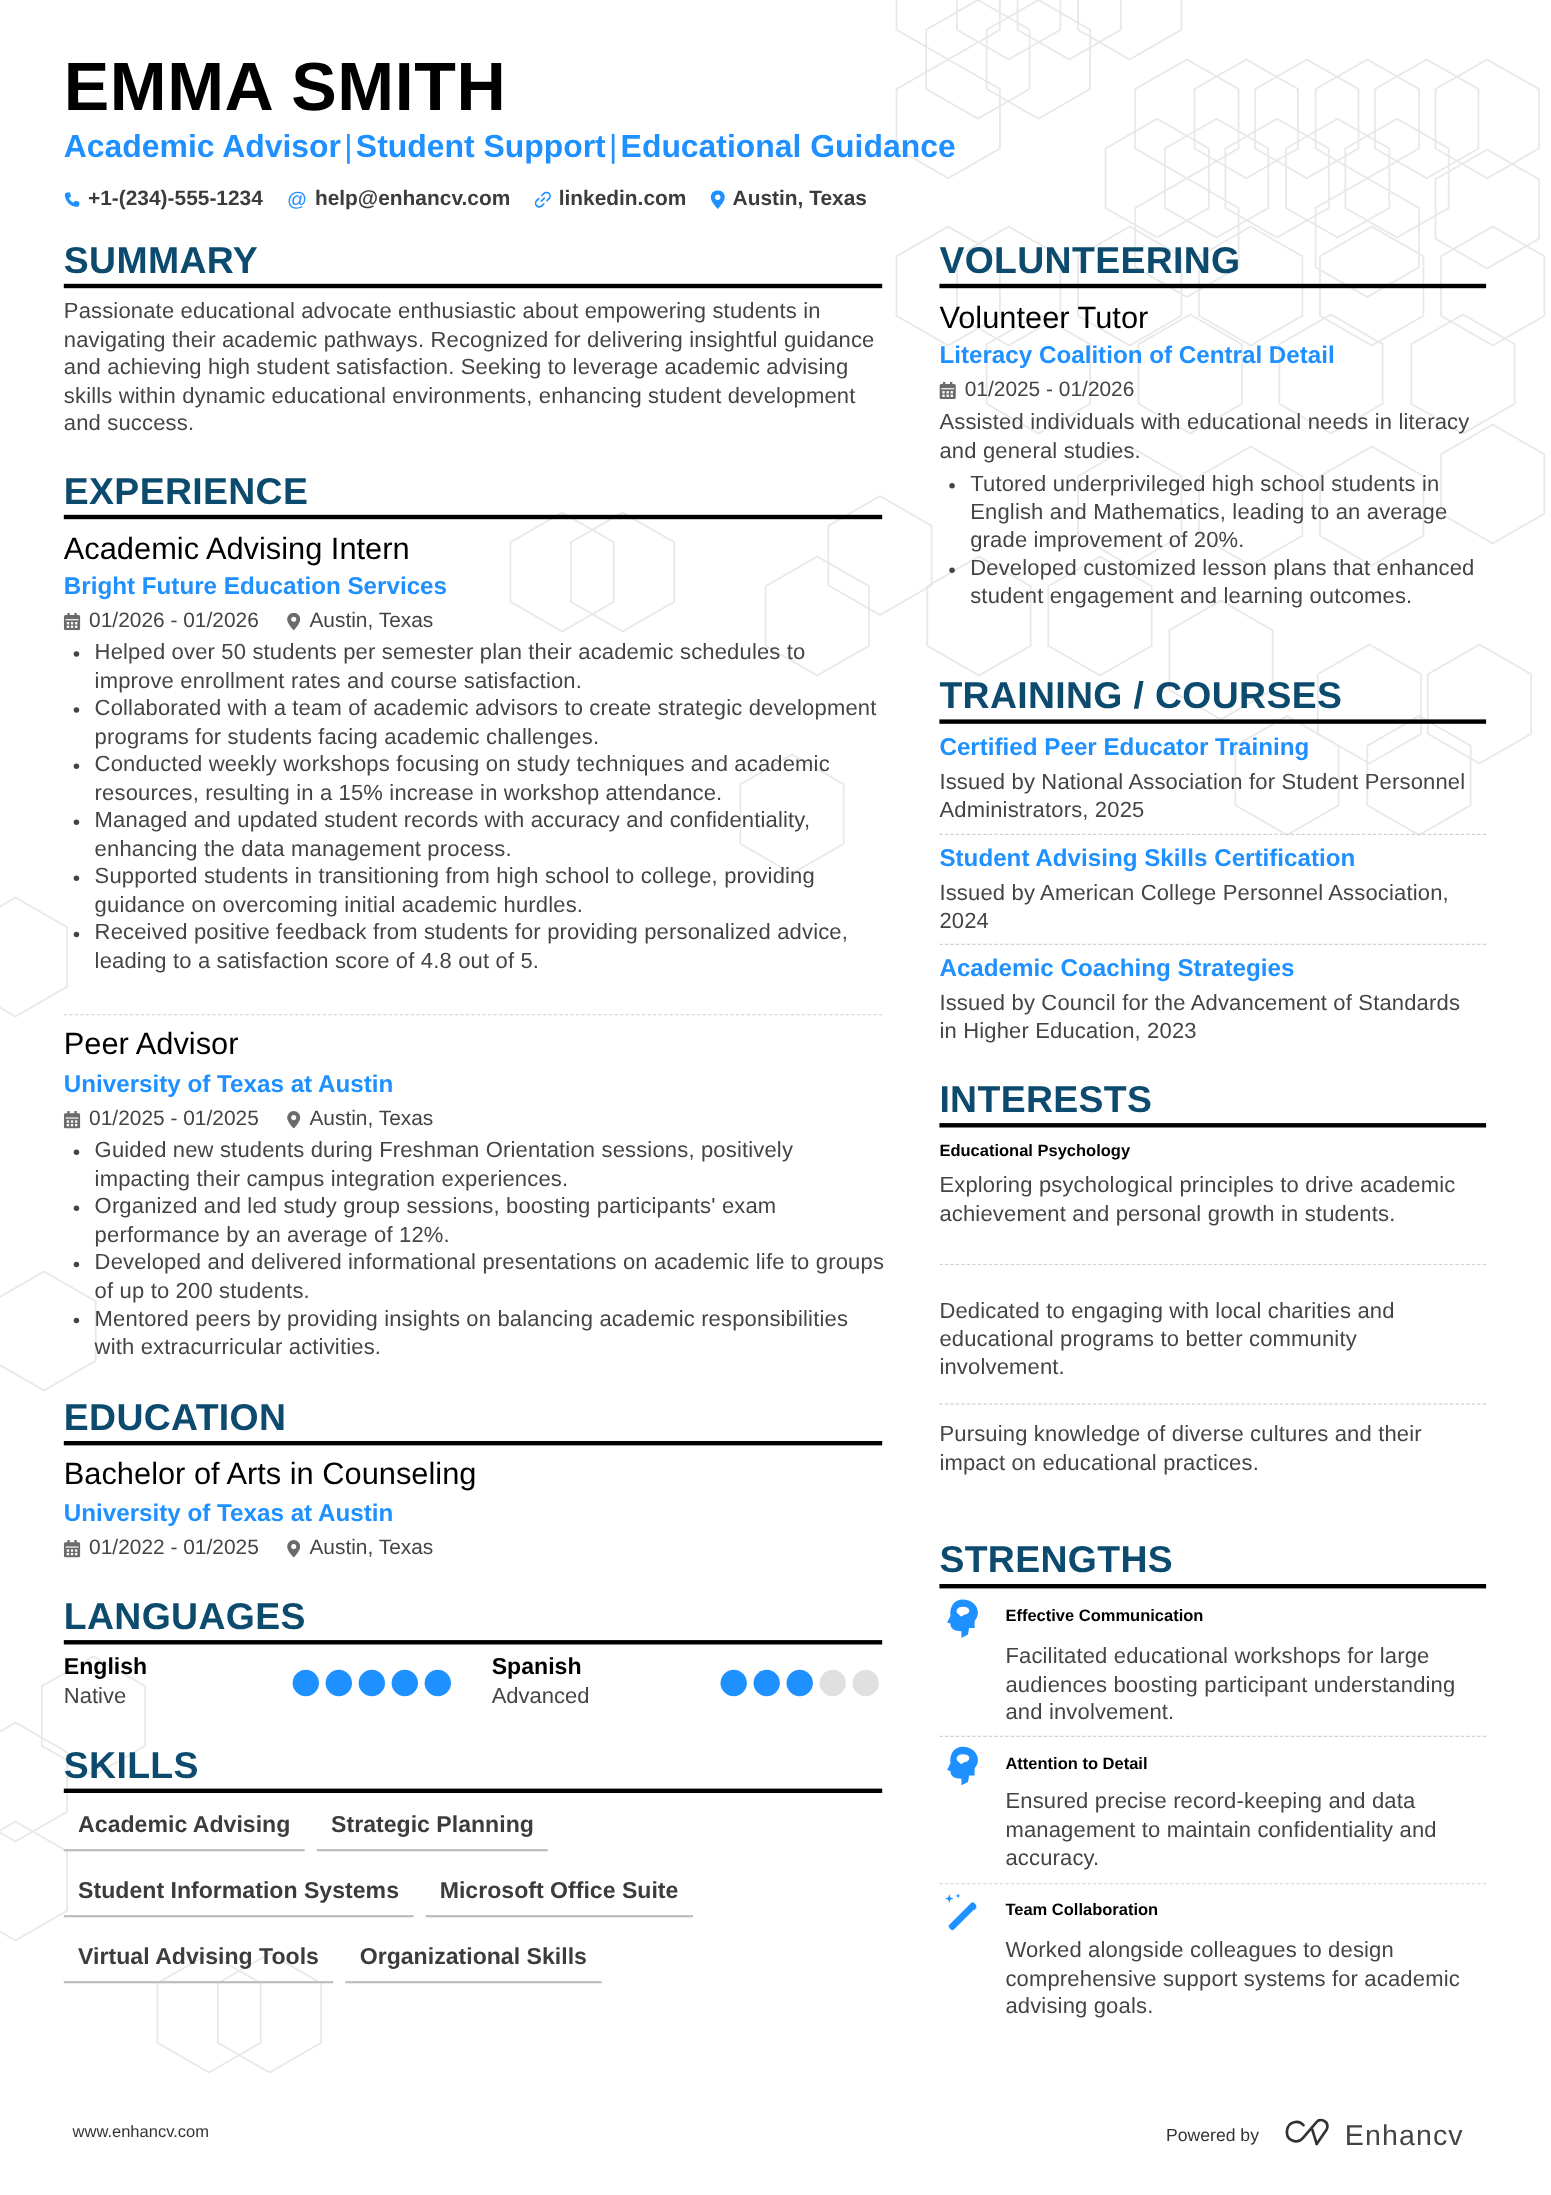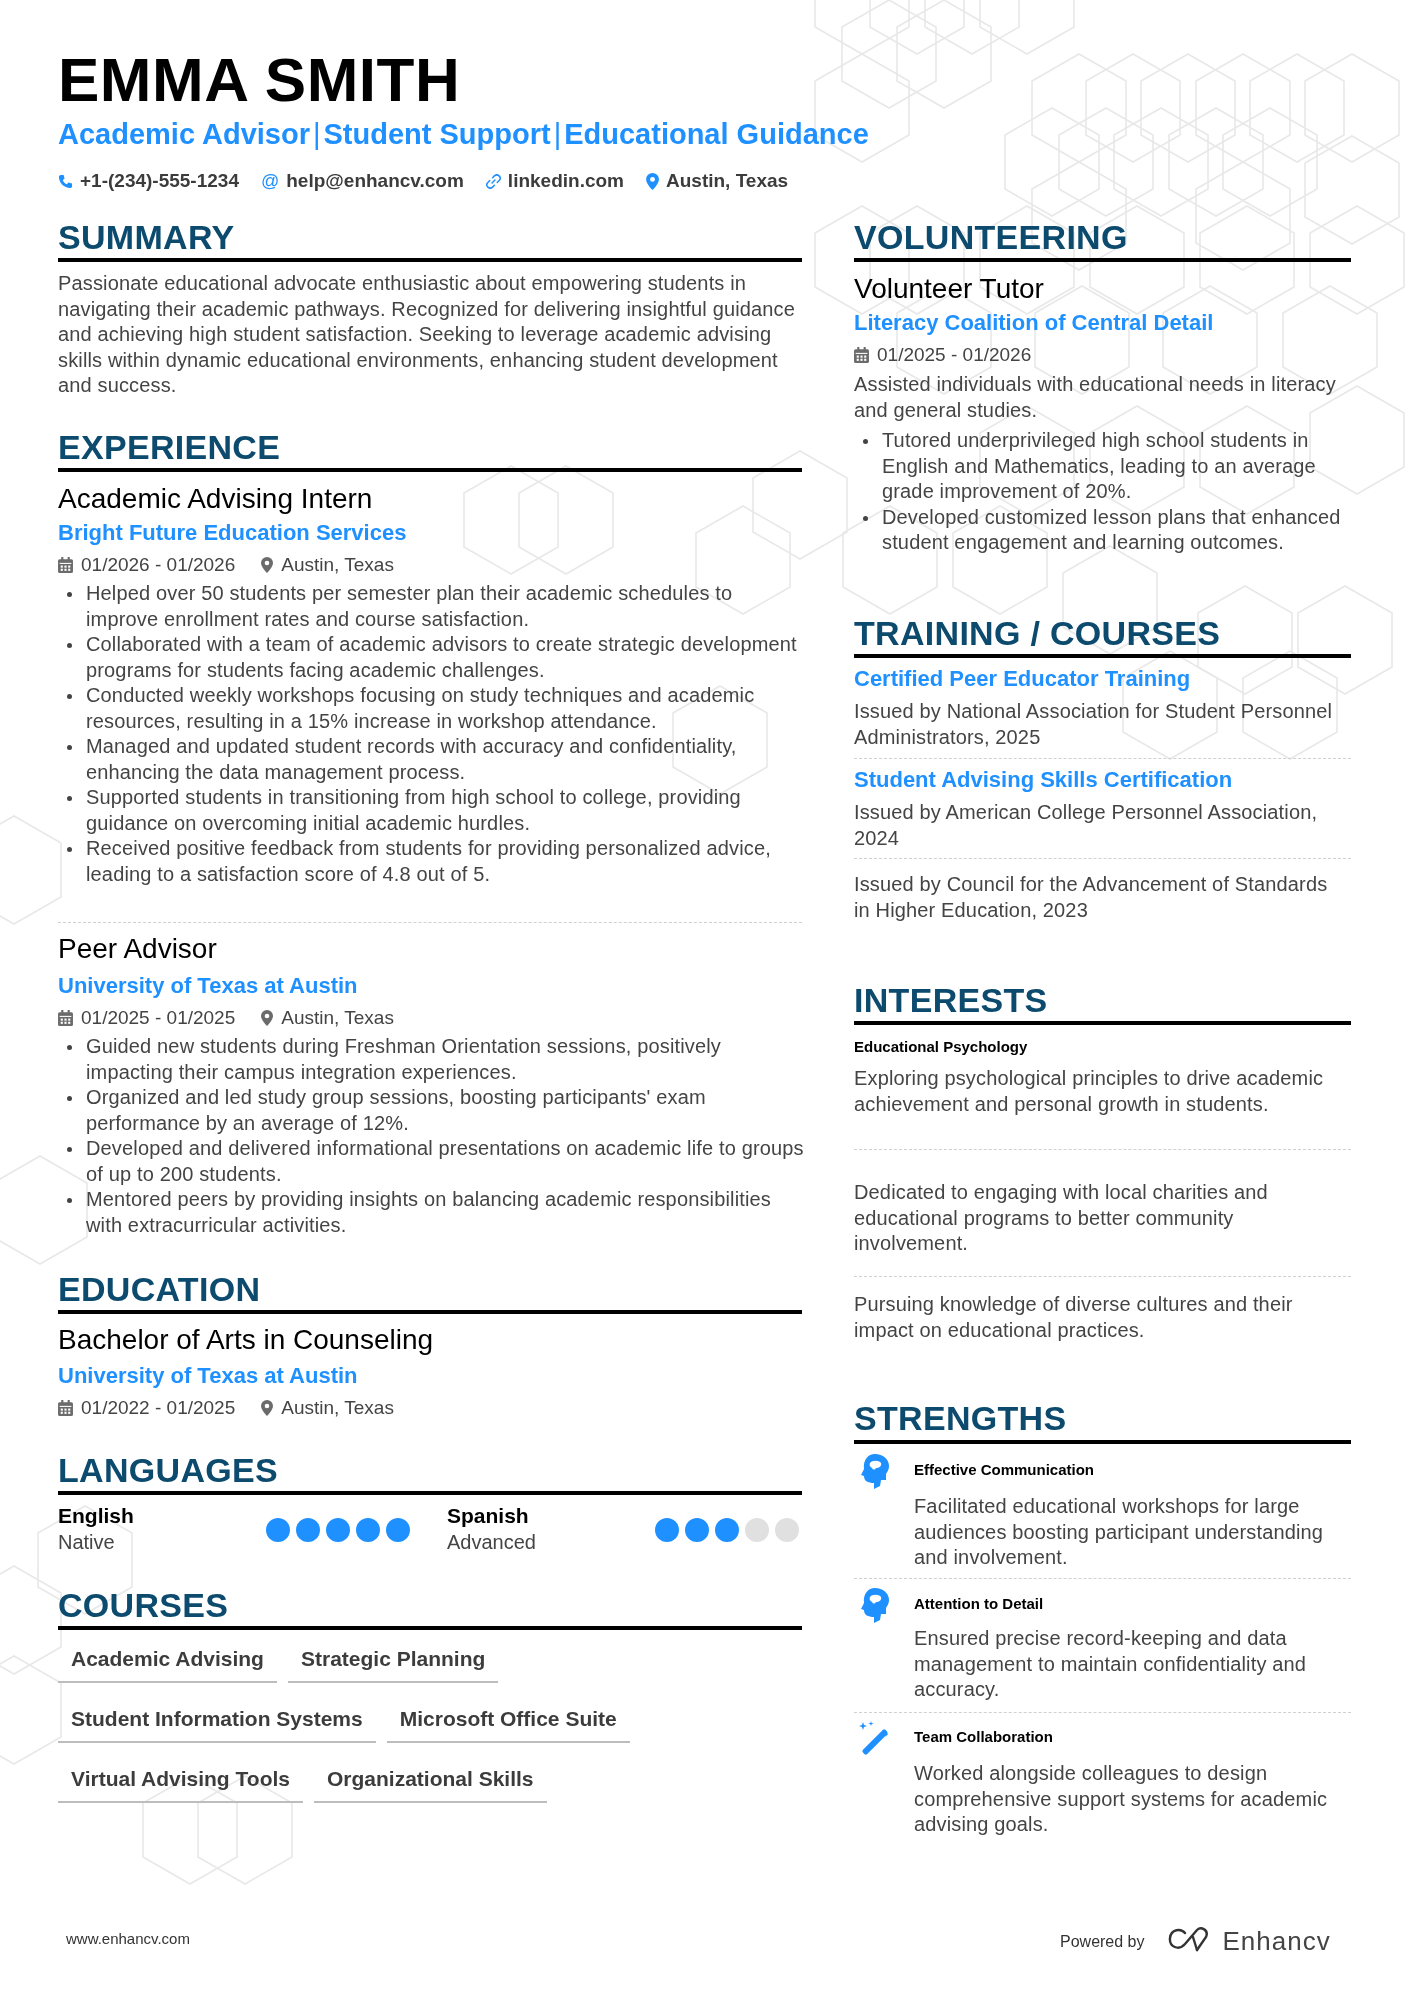--- a/index.html
+++ b/index.html
@@ -282,21 +282,21 @@
   <div class="lang-lvl">Advanced</div>
 </div>
 <div class="abs dots" style="left:655px;top:1518px;">
   <span class="dot" style="background:#1e90ff"></span>
   <span class="dot" style="background:#1e90ff"></span>
   <span class="dot" style="background:#1e90ff"></span>
   <span class="dot" style="background:#e0e0e0"></span>
   <span class="dot" style="background:#e0e0e0"></span>
 </div>
 
-<div class="abs h" style="left:58px;top:1585px;">COURSES</div>
+<div class="abs h" style="left:58px;top:1585px;">SKILLS</div>
 <div class="abs rule" style="left:58px;top:1626px;width:744px;"></div>
 <div class="abs skillrow" style="left:58px;top:1645px;">
   <span class="skill">Academic Advising</span>
   <span class="skill">Strategic Planning</span>
 </div>
 <div class="abs skillrow" style="left:58px;top:1705px;">
   <span class="skill">Student Information Systems</span>
   <span class="skill">Microsoft Office Suite</span>
 </div>
 <div class="abs skillrow" style="left:58px;top:1765px;">
@@ -343,20 +343,21 @@
   <div class="org">Certified Peer Educator Training</div>
   <div class="txt" style="margin-top:6px;">Issued by National Association for Student Personnel Administrators, 2025</div>
 </div>
 <div class="abs dash" style="left:854px;top:758px;width:497px;"></div>
 <div class="abs" style="left:854px;top:766px;width:490px;">
   <div class="org">Student Advising Skills Certification</div>
   <div class="txt" style="margin-top:6px;">Issued by American College Personnel Association, 2024</div>
 </div>
 <div class="abs dash" style="left:854px;top:858px;width:497px;"></div>
 <div class="abs" style="left:854px;top:866px;width:490px;">
+  <div class="org">Academic Coaching Strategies</div>
   <div class="txt" style="margin-top:6px;">Issued by Council for the Advancement of Standards in Higher Education, 2023</div>
 </div>
 
 <div class="abs h" style="left:854px;top:980px;">INTERESTS</div>
 <div class="abs rule" style="left:854px;top:1021px;width:497px;"></div>
 <div class="abs" style="left:854px;top:1034px;width:495px;">
   <div class="bold-h">Educational Psychology</div>
   <div class="txt" style="margin-top:6px;">Exploring psychological principles to drive academic achievement and personal growth in students.</div>
 </div>
 <div class="abs dash" style="left:854px;top:1149px;width:497px;"></div>

